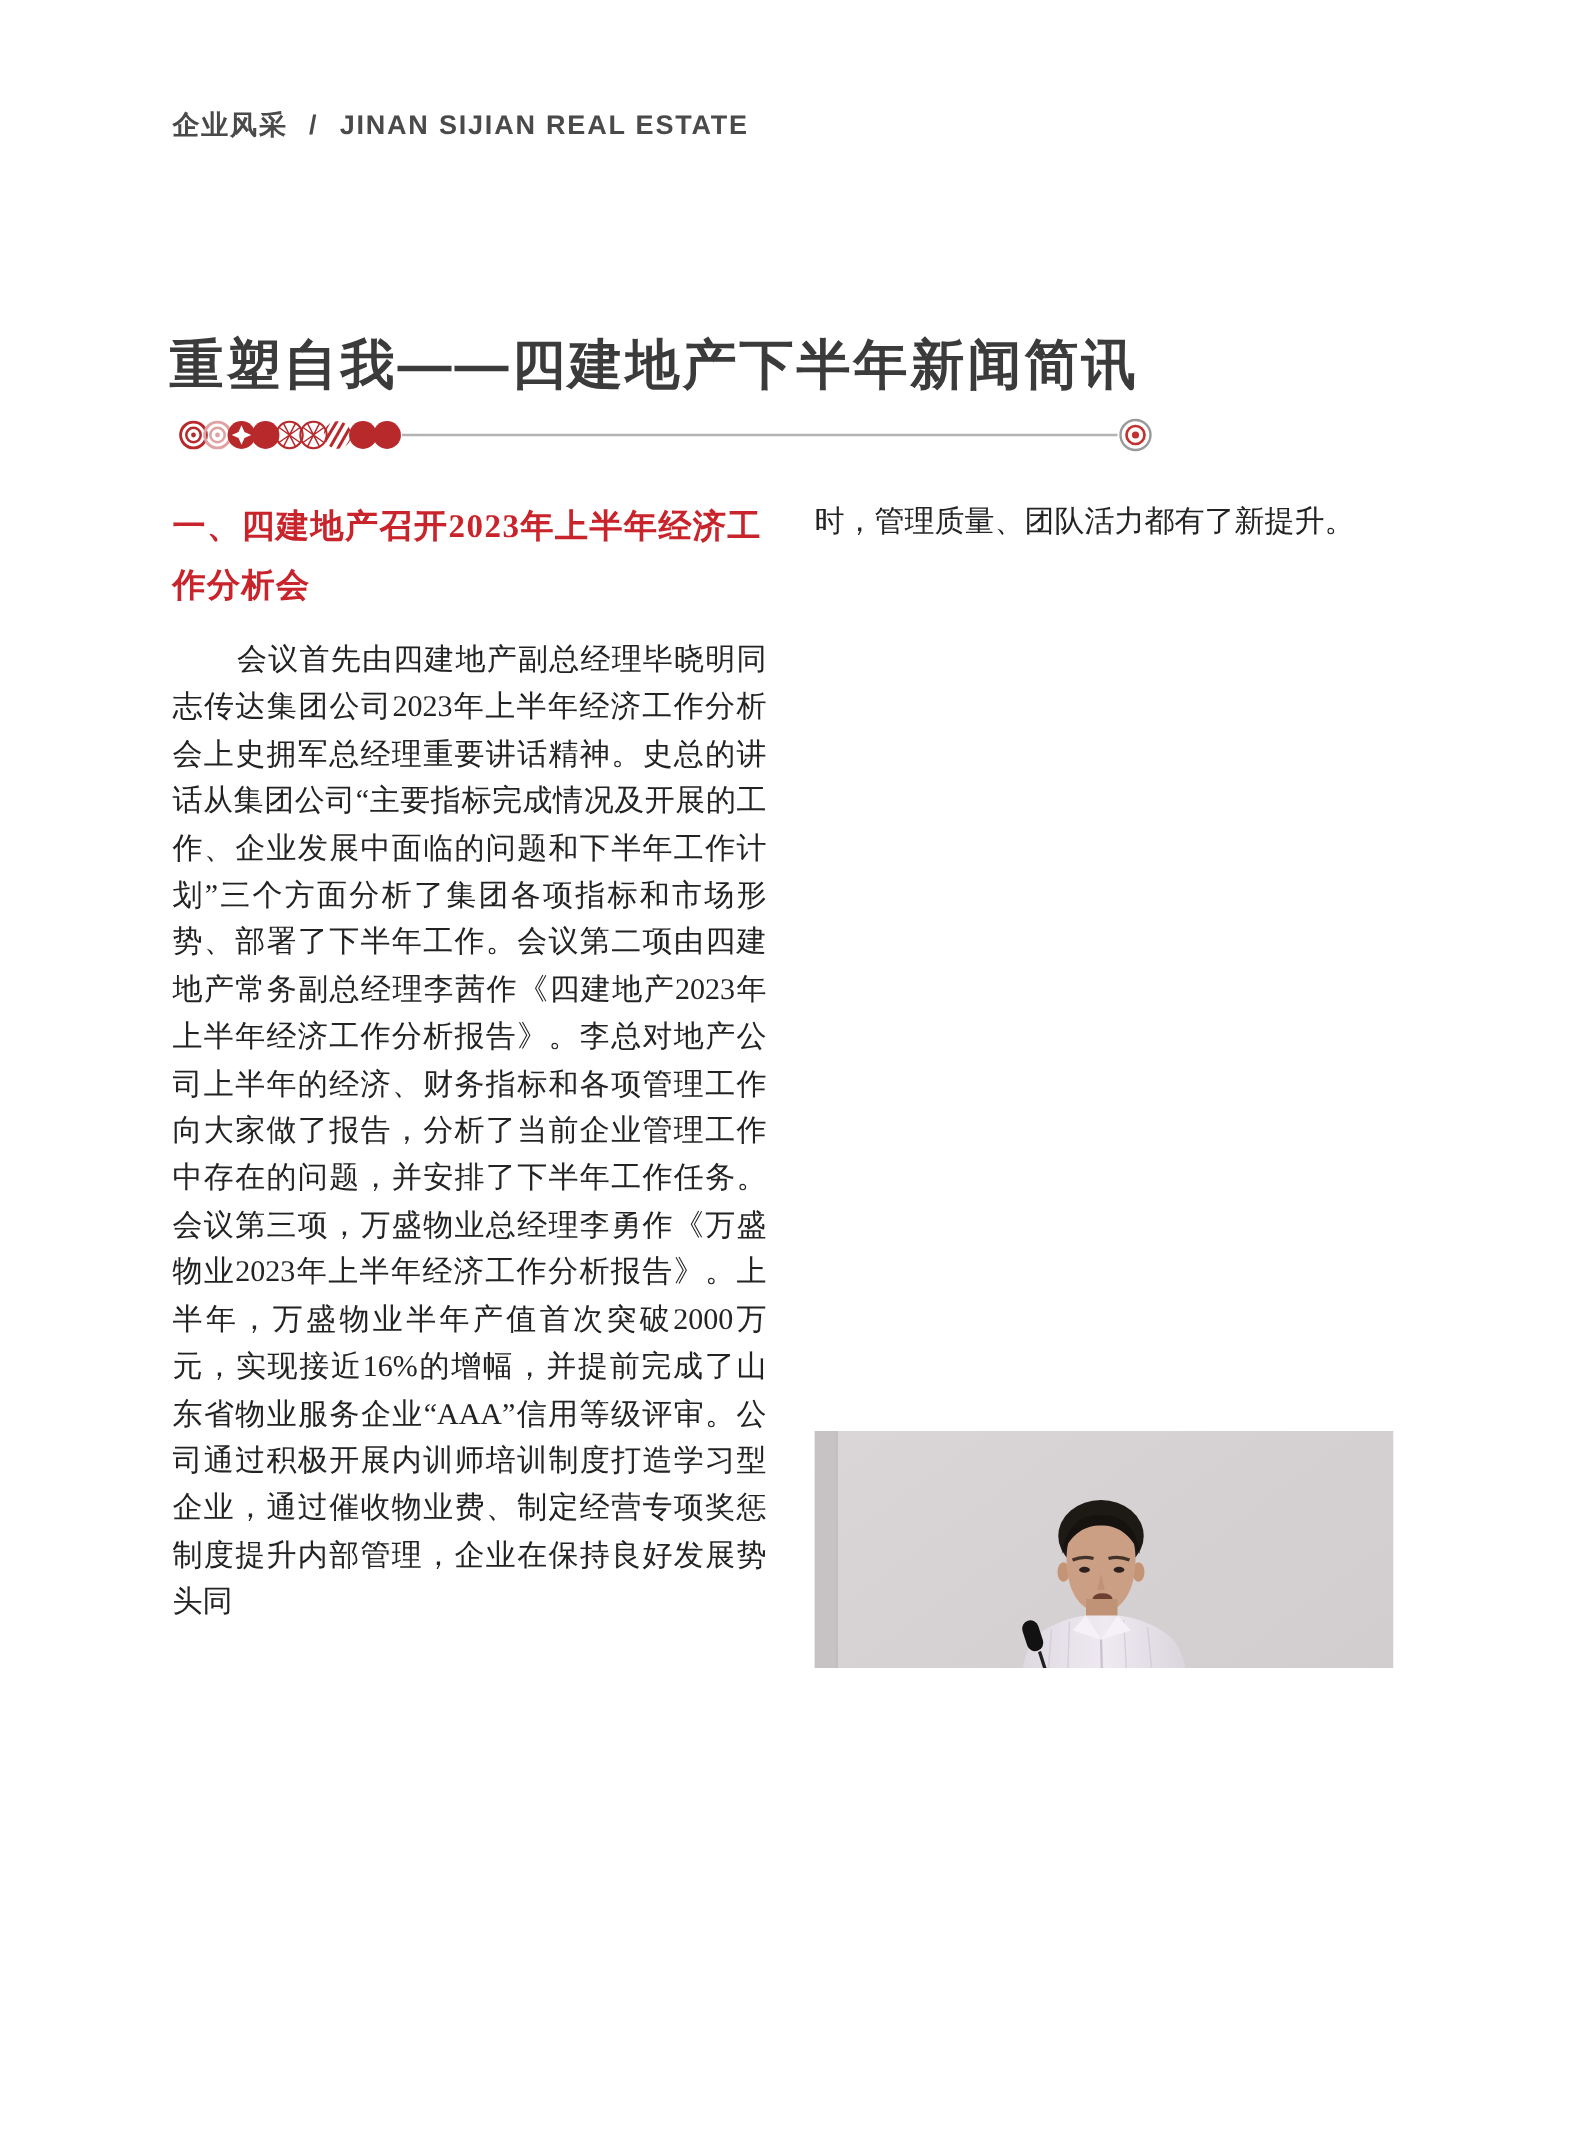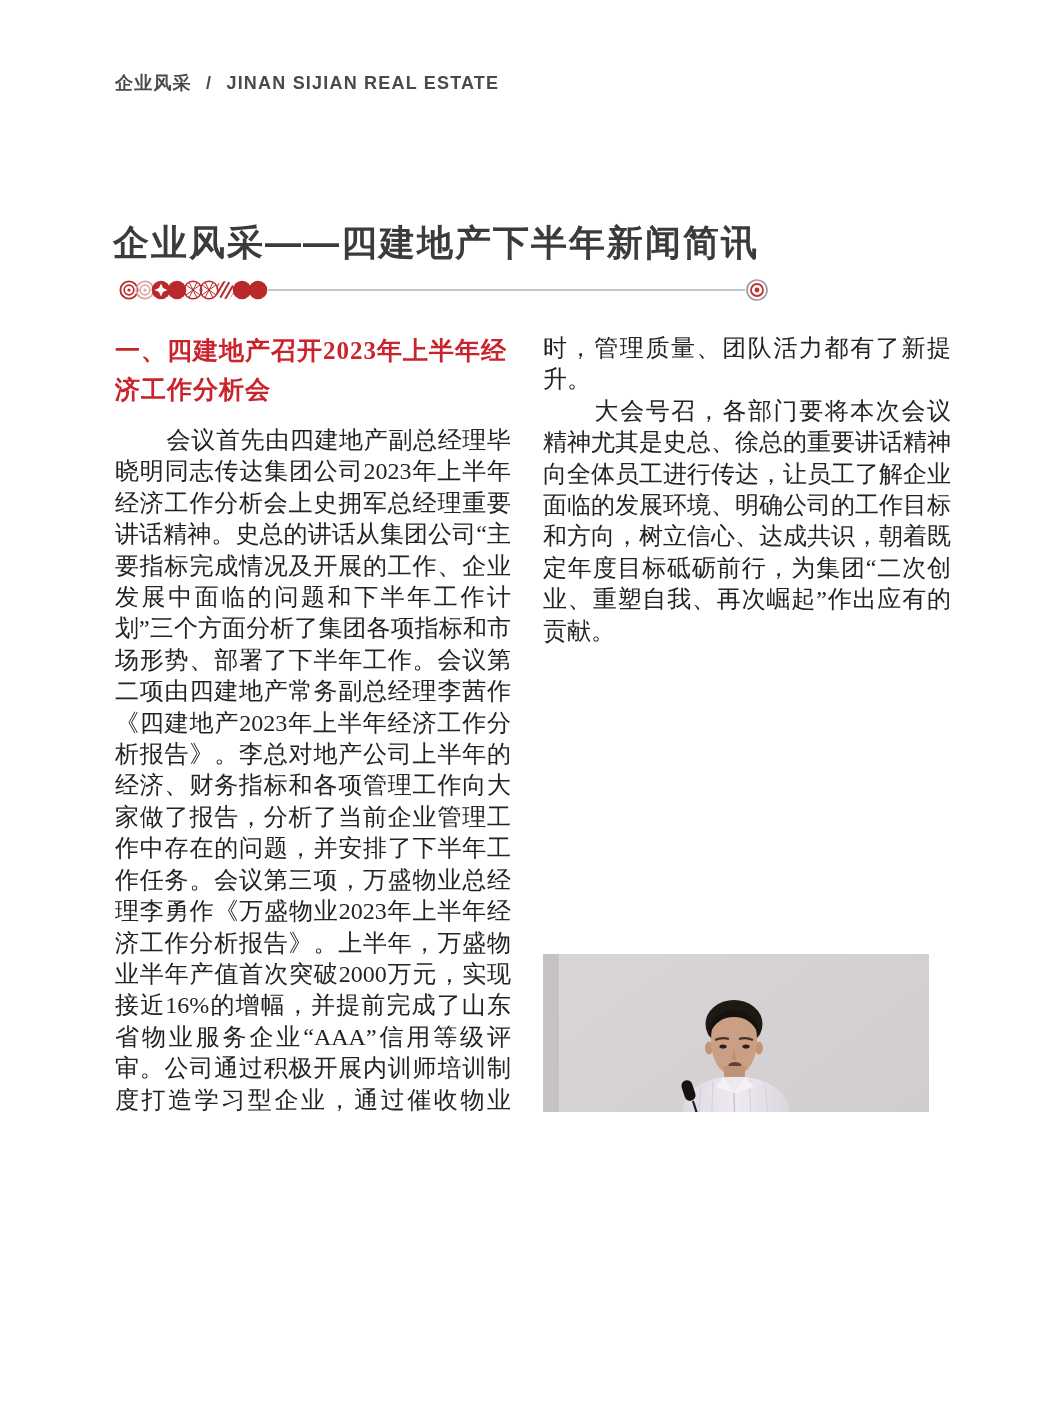--- a/index.html
+++ b/index.html
@@ -14,25 +14,25 @@
   }
   .kicker .sep{margin:0 8px;color:#4a4a4a;}
   .page-title{
     position:absolute;left:113px;top:219px;margin:0;
     font-family:"Liberation Sans","DejaVu Sans",sans-serif;
     font-weight:600;font-size:36px;color:#3b3b3b;letter-spacing:2px;white-space:nowrap;
   }
   .deco-row{position:absolute;left:115px;top:277px;width:660px;height:26px;}
   .section-heading{
     position:absolute;left:115px;top:331px;width:404px;margin:0;
-    font-size:25px;line-height:39px;font-weight:600;color:#c9242b;letter-spacing:1px;
+    font-size:22px;line-height:39px;font-weight:600;color:#c9242b;letter-spacing:1px;
     font-family:"Liberation Serif","DejaVu Serif",serif;
   }
   .col{
-    position:absolute;font-size:24px;line-height:31.4px;color:#232323;
+    position:absolute;font-size:20px;line-height:31.4px;color:#232323;
     text-align:justify;text-justify:inter-ideograph;
   }
   .col p{margin:0;text-indent:2.15em;}
   .col p.cont{text-indent:0;}
   .col-left{left:115px;top:425px;width:396px;}
   .col-right{left:543px;top:333px;width:408px;}
   .photo{position:absolute;left:543px;top:954px;width:386px;height:281px;}
   .footer-line{position:absolute;left:115px;top:1324px;width:936px;height:2px;background:#9e9e9e;}
   .page-number{
     position:absolute;left:121px;top:1337px;
@@ -44,21 +44,21 @@
 <body>
 
 <div class="page">
 
   <div class="kicker">
     <span>企业风采</span>
     <span class="sep">/</span>
     <span>JINAN SIJIAN REAL ESTATE</span>
   </div>
 
-  <h1 class="page-title">企业风采——四建地产下半年新闻简讯</h1>
+  <h1 class="page-title">重塑自我——四建地产下半年新闻简讯</h1>
 
   <svg class="deco-row" viewBox="0 0 660 26" xmlns="http://www.w3.org/2000/svg">
 
     <g>
       <circle cx="14" cy="13" r="8.6" fill="none" stroke="#b8292c" stroke-width="1.9"></circle>
       <circle cx="14" cy="13" r="4.8" fill="none" stroke="#b8292c" stroke-width="1.7"></circle>
       <circle cx="14" cy="13" r="1.6" fill="#b8292c"></circle>
     </g>
 
     <g>
@@ -109,21 +109,20 @@
   </svg>
 
   <h2 class="section-heading">一、四建地产召开2023年上半年经济工作分析会</h2>
 
   <div class="col col-left">
     <p>会议首先由四建地产副总经理毕晓明同志传达集团公司2023年上半年经济工作分析会上史拥军总经理重要讲话精神。史总的讲话从集团公司“主要指标完成情况及开展的工作、企业发展中面临的问题和下半年工作计划”三个方面分析了集团各项指标和市场形势、部署了下半年工作。会议第二项由四建地产常务副总经理李茜作《四建地产2023年上半年经济工作分析报告》。李总对地产公司上半年的经济、财务指标和各项管理工作向大家做了报告，分析了当前企业管理工作中存在的问题，并安排了下半年工作任务。会议第三项，万盛物业总经理李勇作《万盛物业2023年上半年经济工作分析报告》。上半年，万盛物业半年产值首次突破2000万元，实现接近16%的增幅，并提前完成了山东省物业服务企业“AAA”信用等级评审。公司通过积极开展内训师培训制度打造学习型企业，通过催收物业费、制定经营专项奖惩制度提升内部管理，企业在保持良好发展势头同</p>
   </div>
 
   <div class="col col-right">
     <p class="cont">时，管理质量、团队活力都有了新提升。</p>
-    <p>大会号召，各部门要将本次会议精神尤其是史总、徐总的重要讲话精神向全体员工进行传达，让员工了解企业面临的发展环境、明确公司的工作目标和方向，树立信心、达成共识，朝着既定年度目标砥砺前行，为集团“二次创业、重塑自我、再次崛起”作出应有的贡献。</p>
   </div>
 
   <svg class="photo" viewBox="0 0 386 281" xmlns="http://www.w3.org/2000/svg">
     <defs>
       <linearGradient id="wallg" x1="0" y1="0" x2="1" y2="1">
         <stop offset="0" stop-color="#dad6d7"></stop>
         <stop offset="1" stop-color="#cfcacb"></stop>
       </linearGradient>
       <linearGradient id="podg" x1="0" y1="0" x2="0" y2="1">
         <stop offset="0" stop-color="#8c3e2d"></stop>

